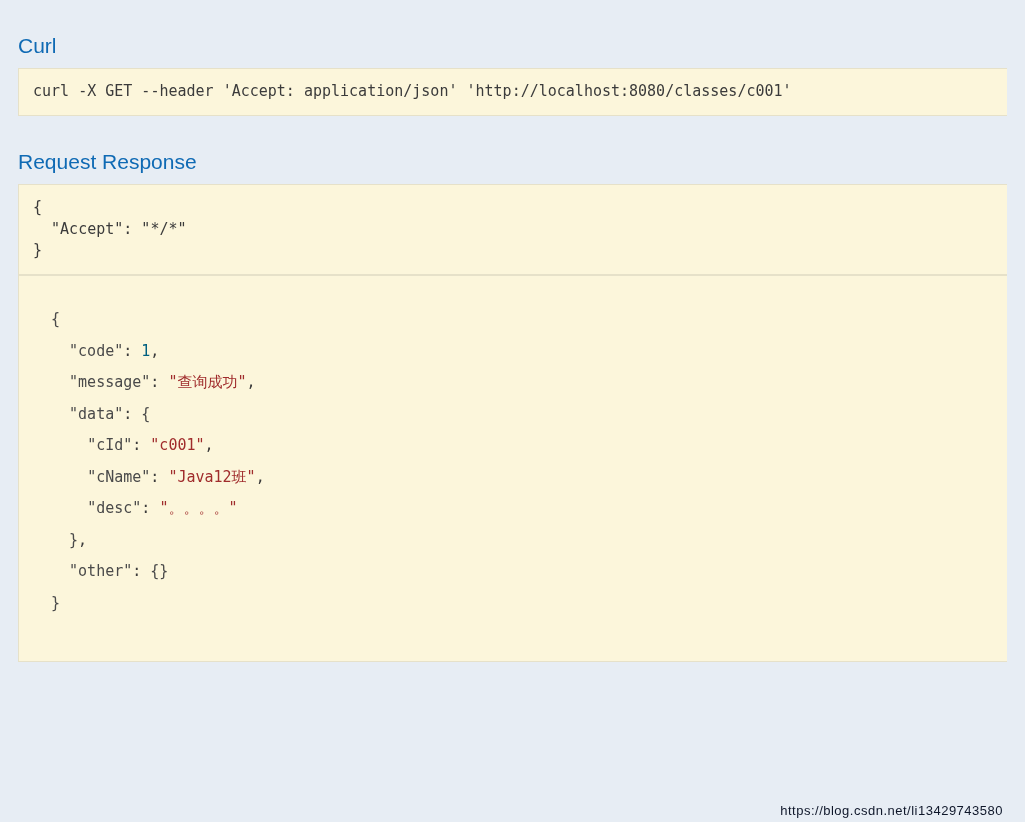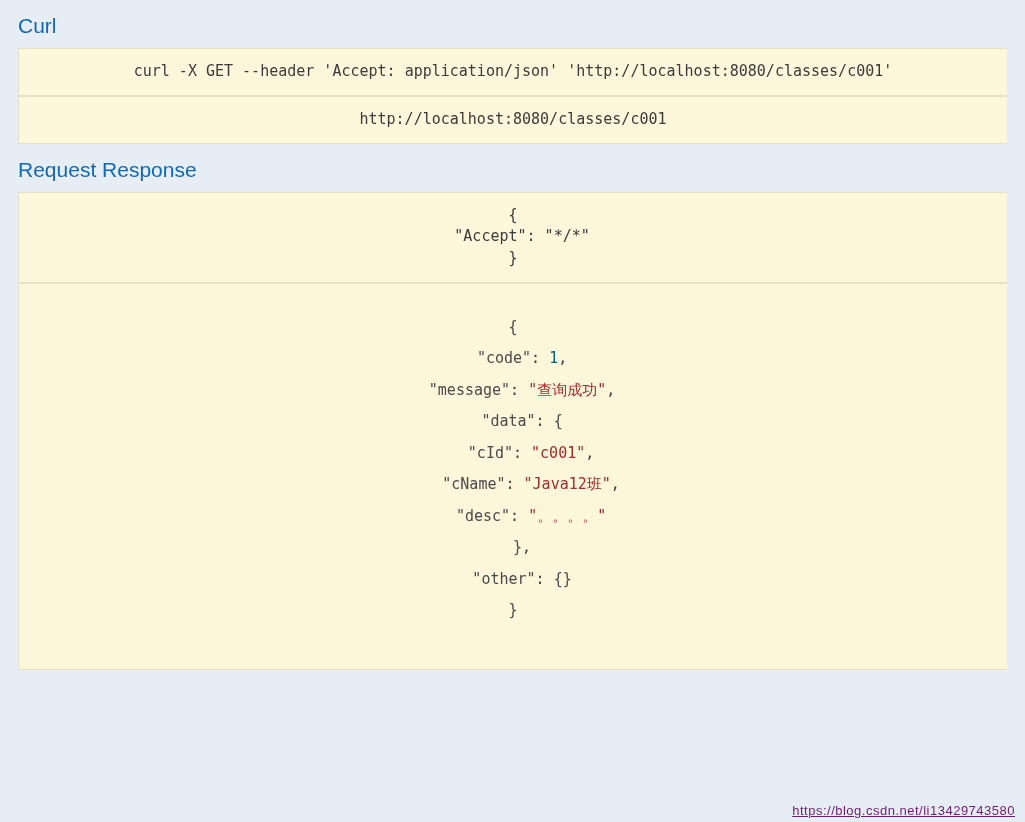--- a/index.html
+++ b/index.html
@@ -10,49 +10,47 @@
     background: #e7edf4;
     font-family: "Segoe UI", "Helvetica Neue", Arial, sans-serif;
   }
   .container {
     padding: 0 18px 22px 18px;
   }
   .section-title {
     color: #0f6ab4;
     font-size: 21px;
     font-weight: 400;
-    margin: 14px 0 10px 0;
+    margin: 34px 0 10px 0;
   }
   .codebox {
     background: #fcf6db;
     border: 1px solid #e6e1c9;
     border-right: none;
     padding: 12px 14px;
     font-family: Consolas, "Lucida Console", Menlo, monospace;
     font-size: 15px;
     color: #3b3b3b;
     line-height: 1.45;
     white-space: pre;
     overflow-x: auto;
-    text-align: center;
   }
   .codebox.extra-pad {
     padding: 28px 32px 42px 32px;
     font-size: 15px;
     line-height: 2.1;
   }
   .watermark {
     position: absolute;
-    right: 10px;
+    right: 22px;
     bottom: 4px;
-    color: #701a75;
+    color: #0f172a;
     font-size: 13px;
     letter-spacing: 0.5px;
     pointer-events: none;
-    text-decoration: underline;
   }
   .page {
     position: relative;
     width: 1025px;
     min-height: 822px;
     overflow: hidden;
   }
   
   .key   { color: #4a4a4a; }
   .str   { color: #a02c2c; }
@@ -61,21 +59,20 @@
 </style>
 </head>
 <body>
 <div class="page">
 
 <div class="container">
 
   <div class="section-title">Curl</div>
   <div class="codebox">curl -X GET --header 'Accept: application/json' 'http://localhost:8080/classes/c001'</div>
 
-  <div class="codebox">http://localhost:8080/classes/c001</div>
 
   <div class="section-title">Request Response</div>
   <div class="codebox">{
   "Accept": "*/*"
 }</div>
 
   <div class="codebox extra-pad" id="response-body-box"><span class="brace">{</span>
   <span class="key">"code"</span>: <span class="num">1</span>,
   <span class="key">"message"</span>: <span class="str">"查询成功"</span>,
   <span class="key">"data"</span>: <span class="brace">{</span>

